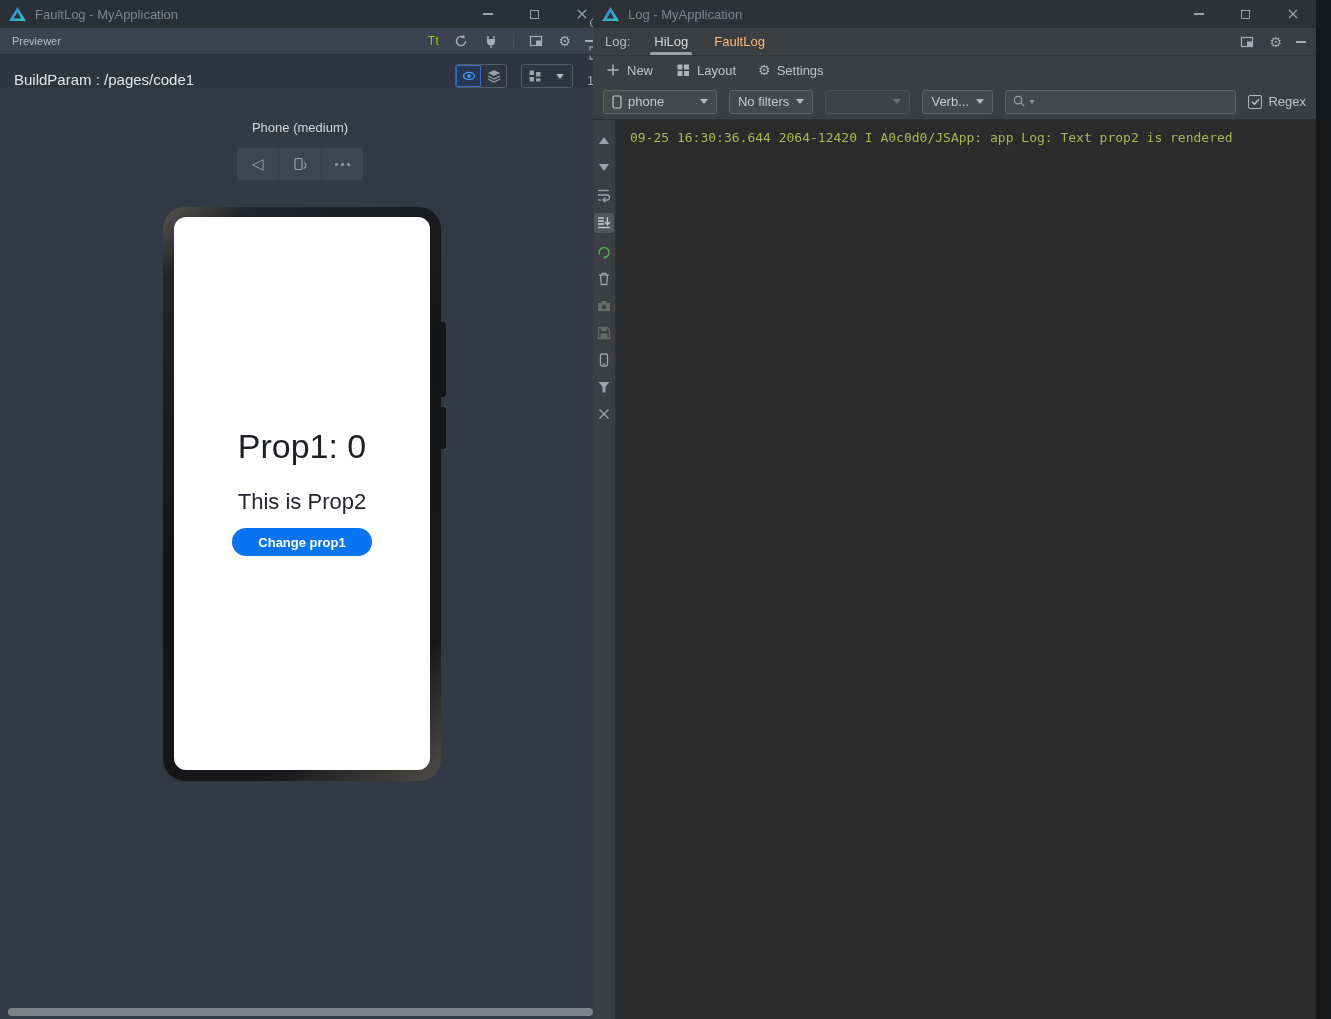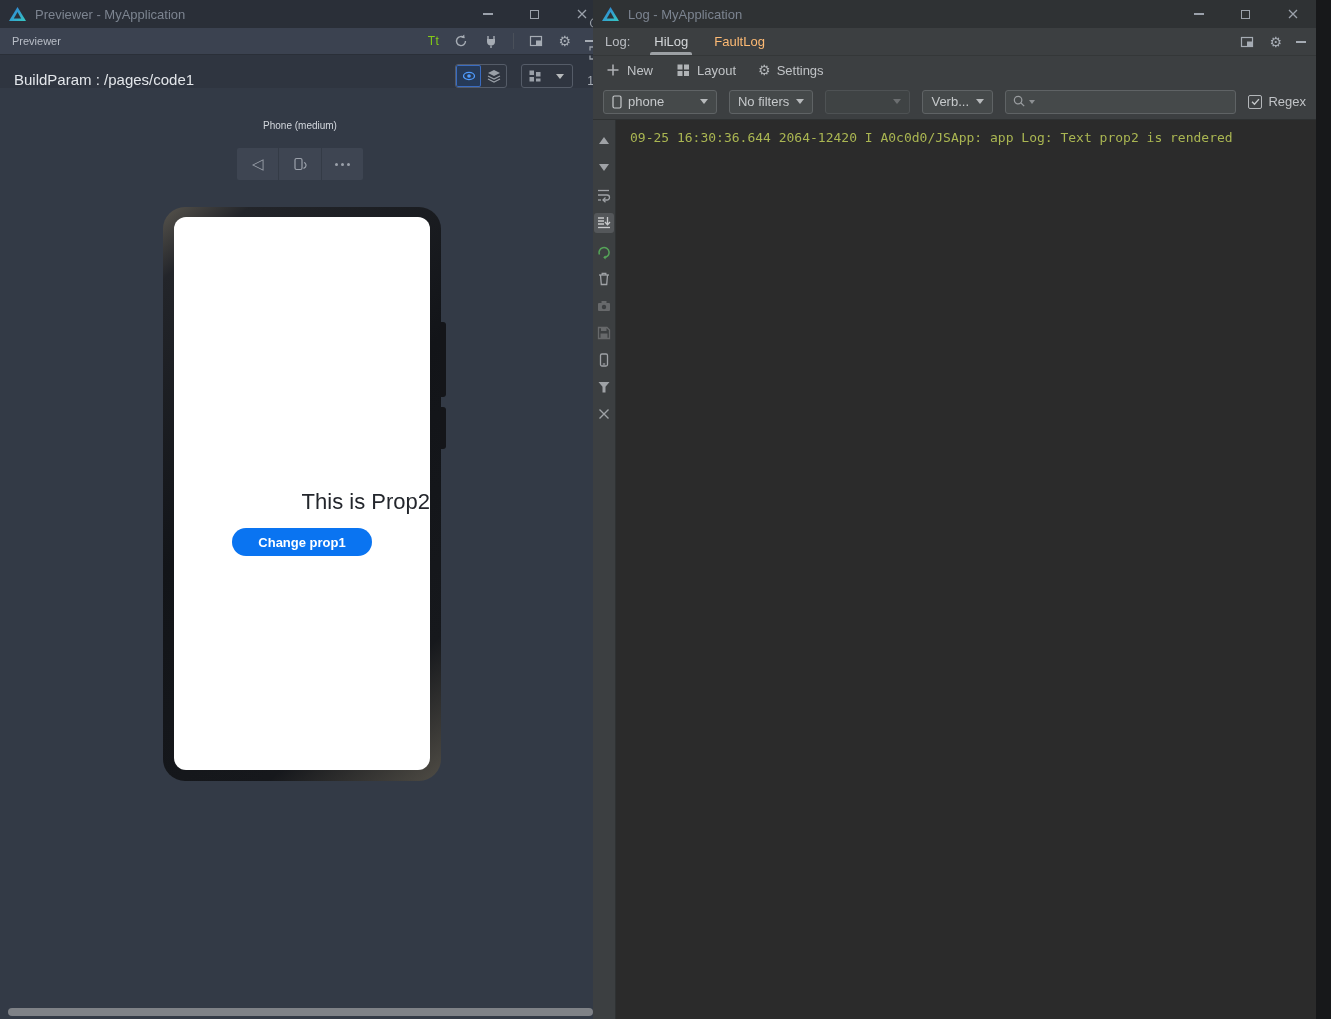--- a/index.html
+++ b/index.html
@@ -39,36 +39,36 @@
   .pv-paramrow { height:33px; flex:0 0 33px; background:#2f3540; display:flex; align-items:flex-end; padding:0 1px 0 14px; }
   .pv-paramrow .param-label { color:#e3e6ea; font-size:15px; }
   .pv-paramrow .spacer { flex:1; }
   .btn-group { display:flex; border:1px solid #555c68; border-radius:3px; overflow:hidden; margin-right:14px; }
   .btn-group .cell { width:25px; height:22px; display:flex; align-items:center; justify-content:center; }
   .cell.active-blue { background:#263a58; box-shadow:inset 0 0 0 1px #3a6cc2; border-radius:2px; }
   .plain-icons { display:flex; align-items:center; gap:13px;flex-direction:column; }
   .ratio-label { color:#a6acb4; font-size:12px; }
 
   .pv-canvas { position:relative; flex:1; background:#333a46; }
-  .device-label { position:absolute; top:32px; left:150px; width:300px; text-align:center; color:#d3d7dd; font-size:10px; }
+  .device-label { position:absolute; top:32px; left:150px; width:300px; text-align:center; color:#d3d7dd; font-size:13px; }
   .device-controls { position:absolute; top:60px; left:237px; width:126px; height:32px; display:flex; background:#3e4552; border-radius:2px; }
   .device-controls .dc-cell { flex:1; display:flex; align-items:center; justify-content:center; color:#9ba1ab; }
   .device-controls .dc-cell + .dc-cell { border-left:1px solid #343b46; }
   .dots { display:flex; gap:3px; }
   .dots i { width:3px; height:3px; border-radius:50%; background:#9ba1ab; }
   .back-glyph { font-size:15px; color:#9ba1ab; }
 
   .phone-body { position:absolute; left:163px; top:119px; width:278px; height:574px; border-radius:22px;
     background:linear-gradient(140deg,#57544d 0%,#23252a 9%,#121418 45%,#16181c 82%,#4f4c45 100%); }
   .phone-screen { position:absolute; left:11px; top:10px; width:256px; height:553px; background:#ffffff; border-radius:12px; overflow:hidden; }
   .side-btn { position:absolute; left:277px; width:6px; background:#141519; border-radius:0 3px 3px 0; }
   .side-btn.volume { top:115px; height:75px; }
   .side-btn.power { top:200px; height:42px; }
   .scr-prop1 { position:absolute; top:210px; left:0; width:100%; text-align:center; font-size:34px; color:#1d2127; }
-  .scr-prop2 { position:absolute; top:272px; left:0; width:100%; text-align:right; font-size:22px; color:#23262c; }
+  .scr-prop2 { position:absolute; top:272px; left:0; width:100%; text-align:center; font-size:22px; color:#23262c; }
   .scr-btn { position:absolute; top:311px; left:58px; width:140px; height:28px; border-radius:14px; background:#0a74f1; border:none;
     color:#ffffff; font-size:13px; font-weight:bold; font-family:"Liberation Sans",sans-serif; display:flex; align-items:center; justify-content:center; }
   .h-scrollbar { position:absolute; top:920px; left:8px; width:585px; height:8px; border-radius:4px; background:#7f8287; }
 
   
   .log-tabrow { height:28px; flex:0 0 28px; background:#3c3f41; display:flex; align-items:center; padding:0 10px 0 12px; border-bottom:1px solid #343738; position:relative; }
   .log-tabrow .sec-label { color:#b9bcc1; margin-right:24px; }
   .log-tab { color:#fdba74; margin-right:26px; height:100%; display:flex; align-items:center; position:relative; }
   .log-tab.selected { color:#d4d7da; }
   .log-tab.selected::after { content:""; position:absolute; left:-4px; right:-4px; bottom:0; height:3px; background:#9ca0a4; border-radius:2px 2px 0 0; }
@@ -111,21 +111,21 @@
     <svg class="logo" viewBox="0 0 17 15">
       <defs>
           <linearGradient id="lg1" x1="0" y1="0" x2="1" y2="1">
         <stop offset="0" stop-color="#2f7bd8"></stop>
             <stop offset="1" stop-color="#35c8c2"></stop>
           </linearGradient>
         </defs>
       <path d="M8.5 0 L17 14 H0 Z" fill="url(#lg1)"></path>
       <path d="M8.5 5 L12.2 11.5 H4.8 Z" fill="#2a2f38"></path>
     </svg>
-    <span class="win-title">Previewer - MyApplication</span>
+    <span class="win-title">FaultLog - MyApplication</span>
     <span class="spacer"></span>
     <span class="win-ctrl">
         <span class="glyph-min"></span>
       </span>
     <span class="win-ctrl">
         <span class="glyph-max"></span>
       </span>
     <span class="win-ctrl">
       <svg class="icon16" viewBox="0 0 16 16">
           <path d="M4 4 L12 12 M12 4 L4 12" stroke="#9ba1ab" stroke-width="1.3" fill="none"></path>
@@ -232,20 +232,21 @@
             <i></i>
             <i></i>
           </span>
       </span>
     </div>
 
     <div class="phone-body">
       <span class="side-btn volume"></span>
       <span class="side-btn power"></span>
       <div class="phone-screen">
+        <div class="scr-prop1">Prop1: 0</div>
         <div class="scr-prop2">This is Prop2</div>
         <button class="scr-btn">Change prop1</button>
       </div>
     </div>
 
     <div class="h-scrollbar"></div>
   </div>
 </div>
 
 <div class="window" id="win-log">

